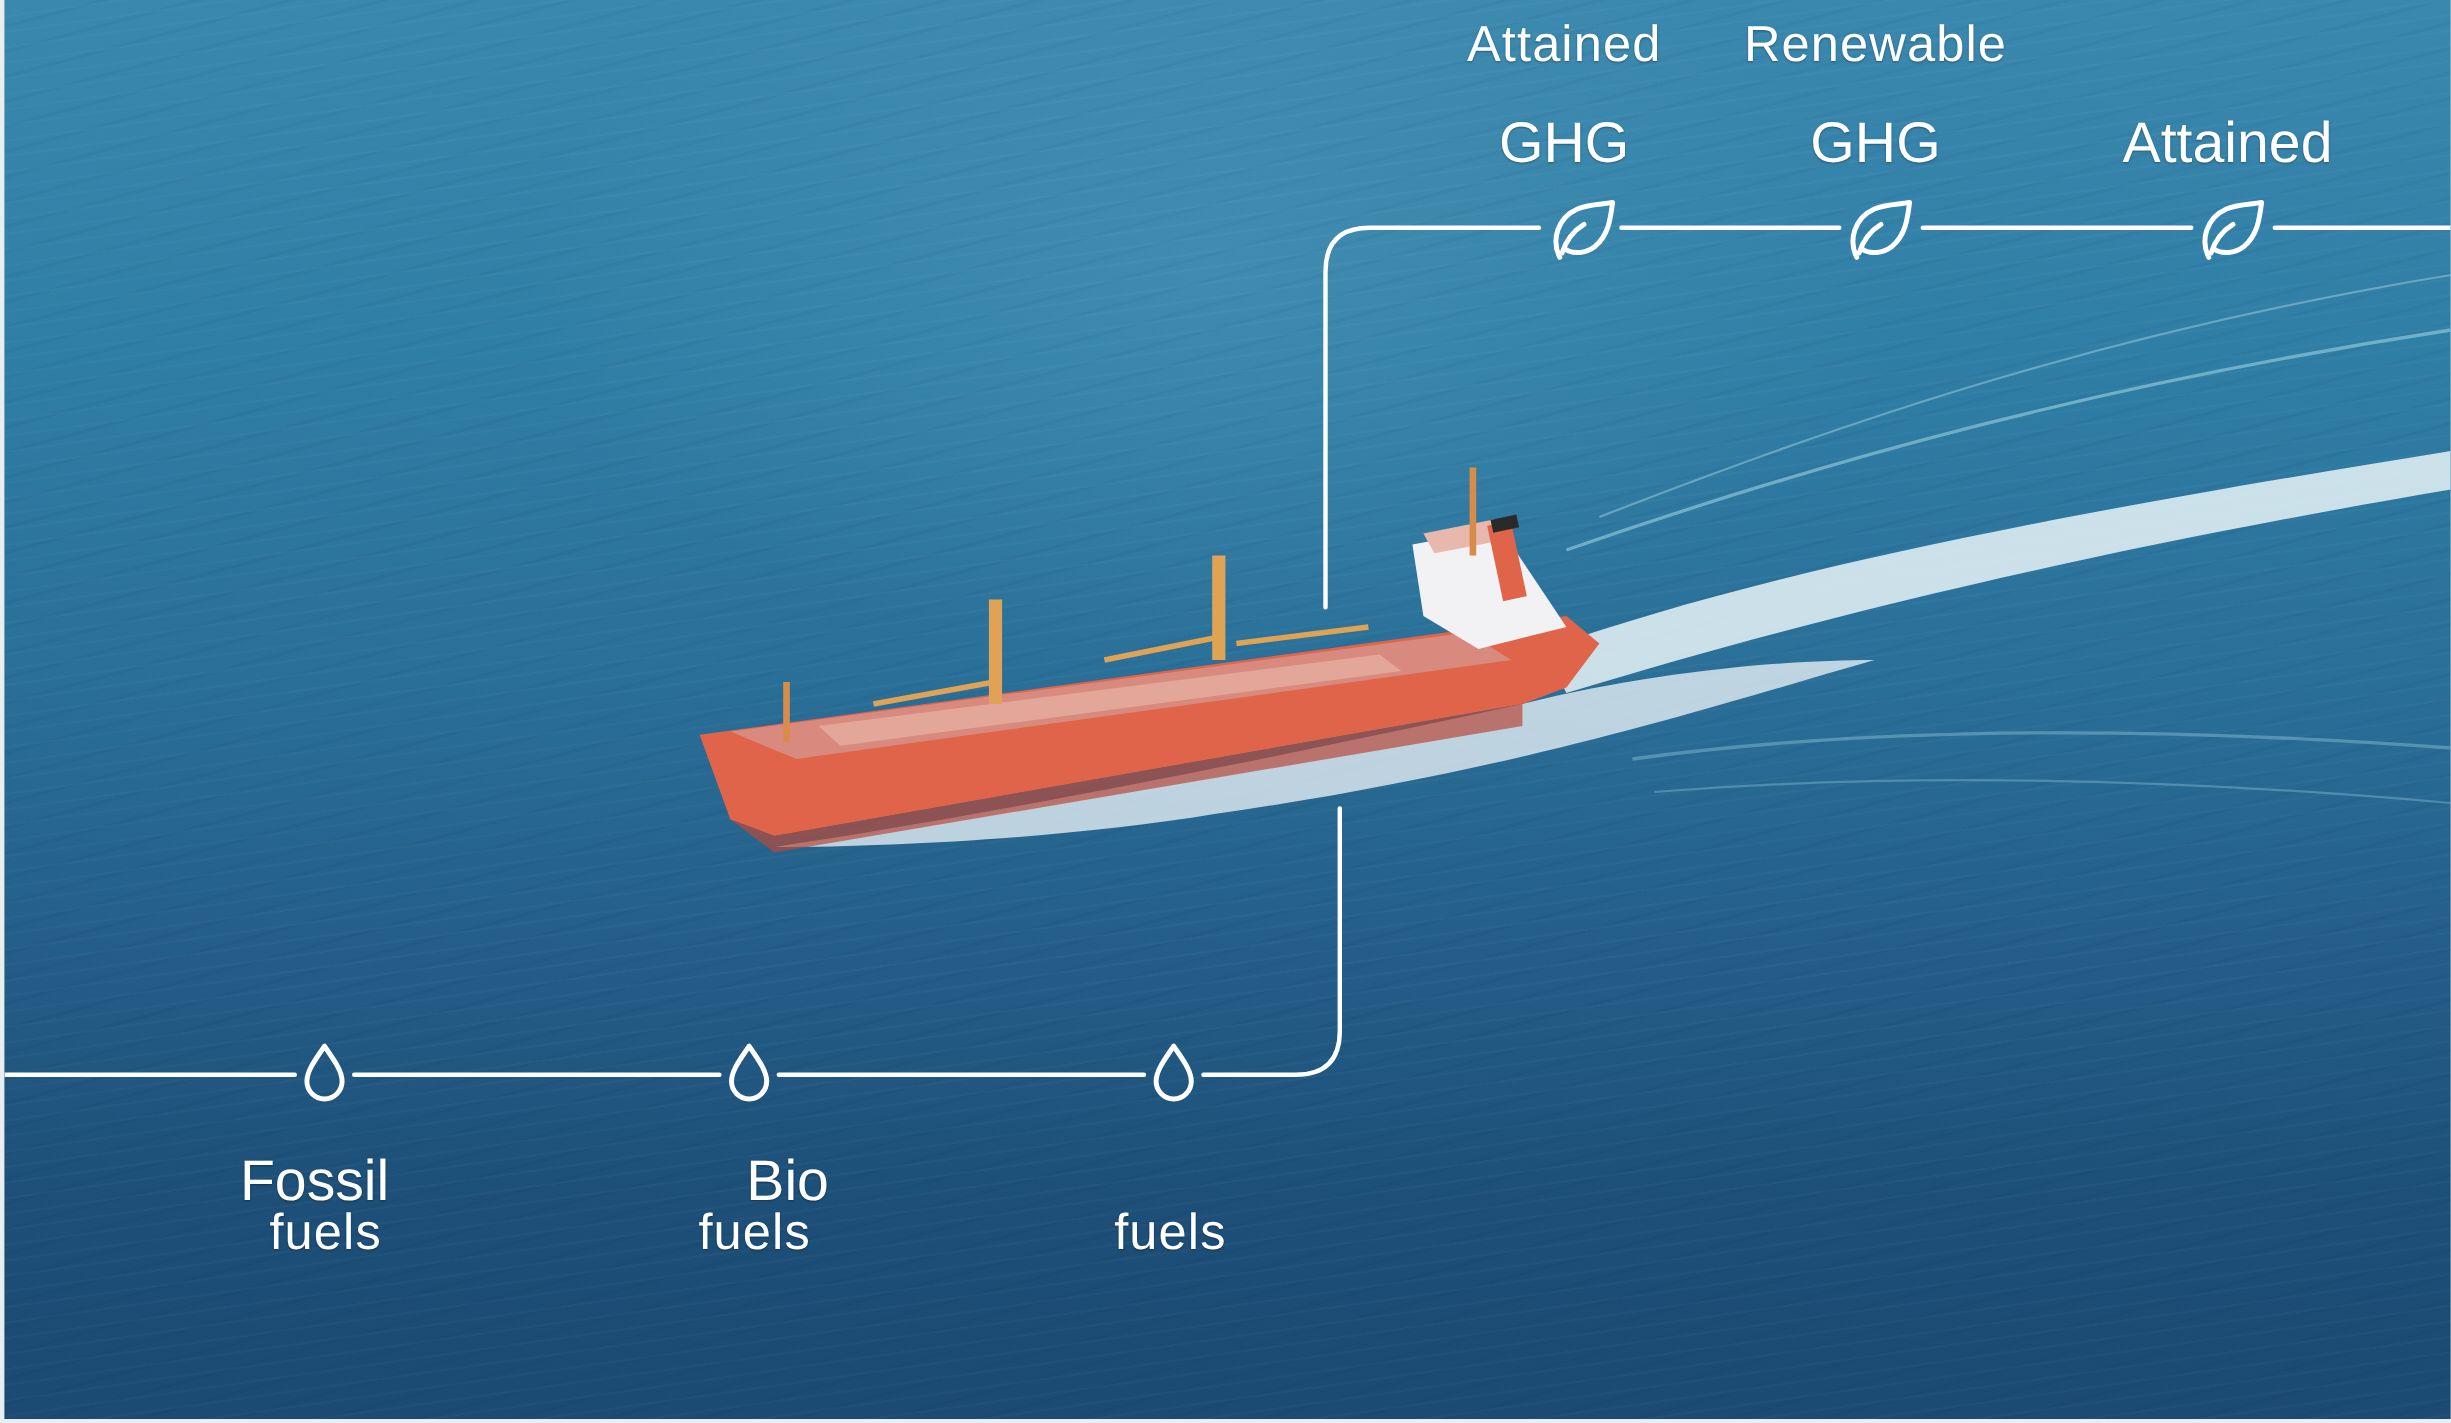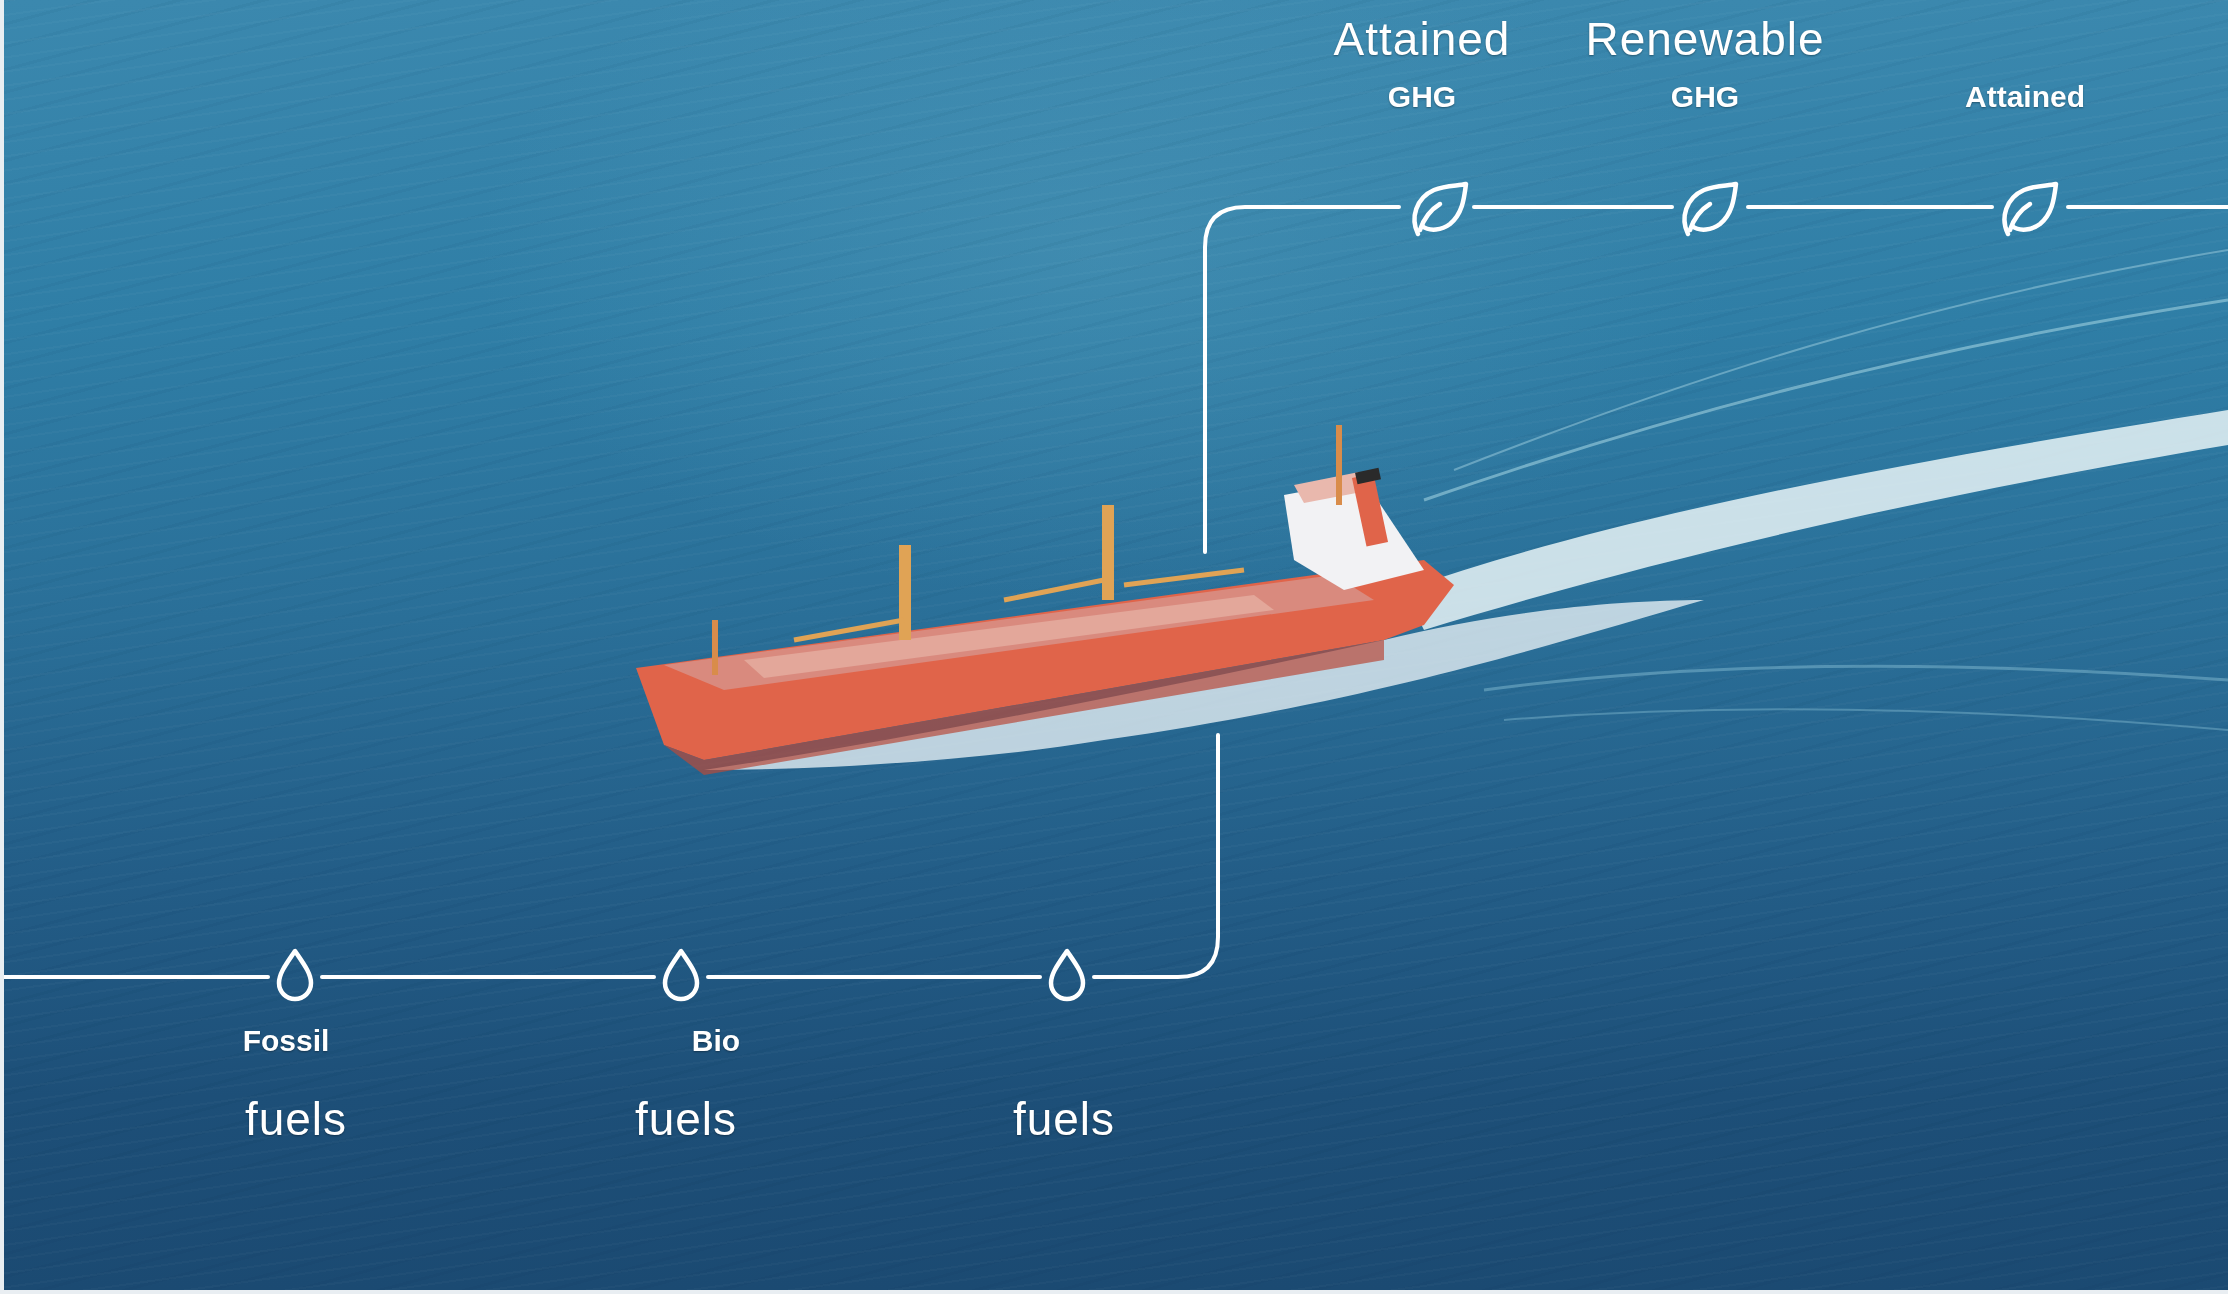--- a/index.html
+++ b/index.html
@@ -9,21 +9,21 @@
       radial-gradient(ellipse 900px 500px at 1100px 250px, rgba(90,160,190,0.35), rgba(0,0,0,0) 70%),
       linear-gradient(180deg, #3b88ae 0%, #2f7ea6 25%, #2a6f98 48%, #235d87 68%, #1d4f78 85%, #1b4a72 100%);
   }
   .ripples { position: absolute; inset: 0; opacity: 0.35;
     background-image: repeating-linear-gradient(172deg, rgba(255,255,255,0.07) 0px, rgba(255,255,255,0.07) 2px, rgba(0,0,0,0) 2px, rgba(0,0,0,0) 14px),
                       repeating-linear-gradient(165deg, rgba(0,30,60,0.10) 0px, rgba(0,30,60,0.10) 3px, rgba(0,0,0,0) 3px, rgba(0,0,0,0) 22px);
   }
   svg.scene { position: absolute; left: 0; top: 0; }
   .label { position: absolute; color: #ffffff; text-align: center; white-space: nowrap; transform: translateX(-50%); text-shadow: 0 1px 2px rgba(0,0,0,0.35); }
   .light { font-weight: 400; font-size: 46px; letter-spacing: 1px; }
-  .bold { font-weight: 700; font-size: 30px; }
+  .bold { font-weight: 400; font-size: 52px; margin-top: 20px; }
   .icon { position: absolute; }
 </style>
 </head>
 <body>
 
 <div class="frame">
   <div class="ripples"></div>
 
   <svg class="scene" width="2224" height="1290" viewBox="0 0 2224 1290">
 

